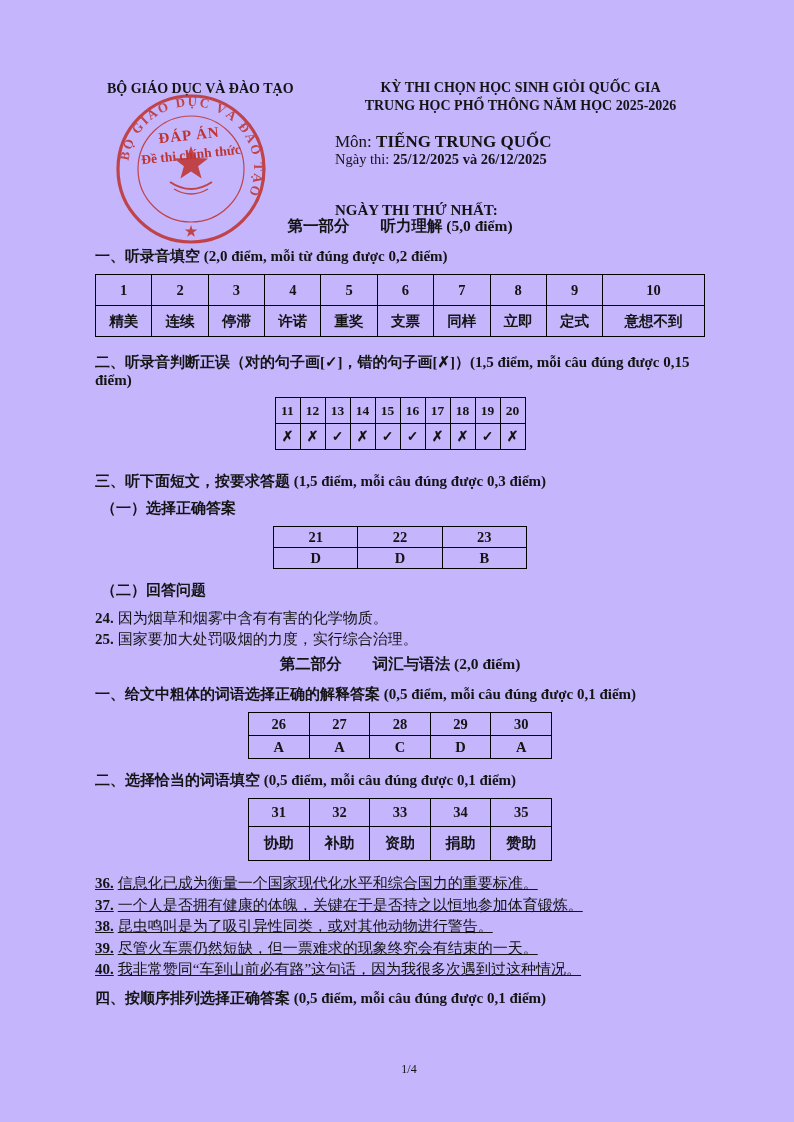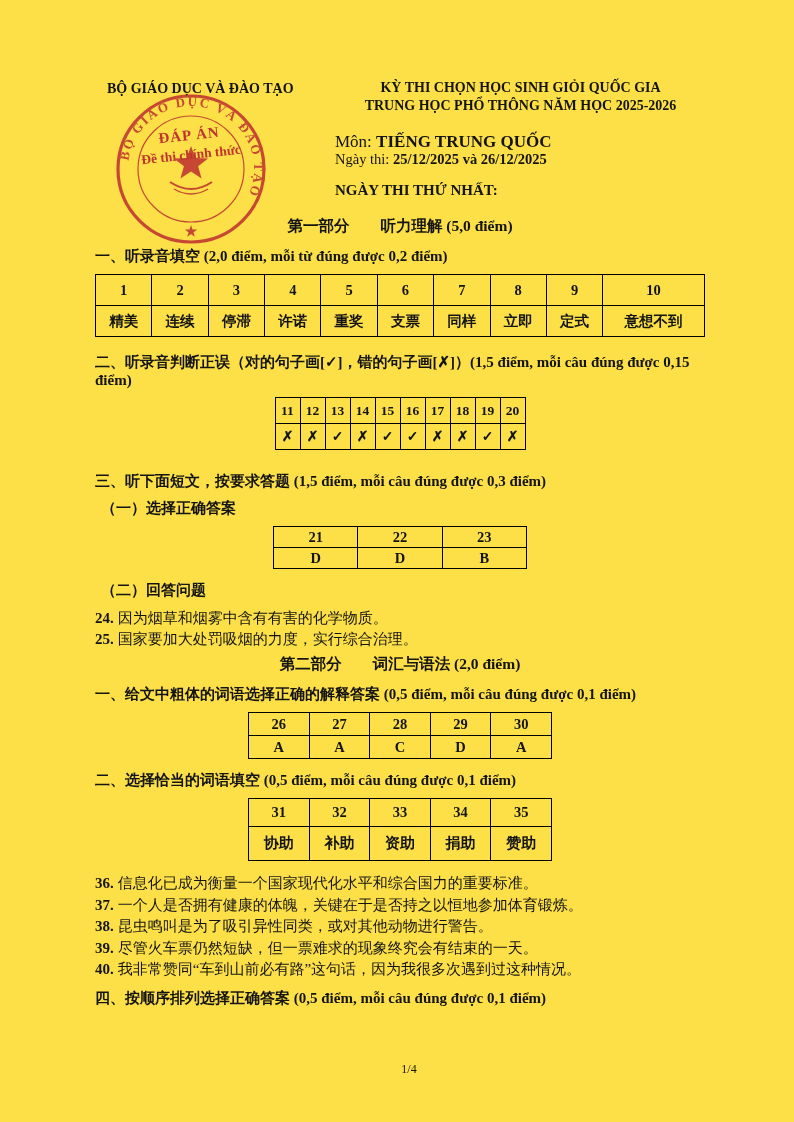--- a/index.html
+++ b/index.html
@@ -1,29 +1,29 @@
 <!DOCTYPE html>
 <html><head>
 <meta charset="utf-8">
 <style>
   * { margin:0; padding:0; box-sizing:border-box; }
   html,body { background:#e8e8e8; }
   body { font-family:"Liberation Serif","DejaVu Serif",serif; color:#141414; }
   .page {
     position:relative; width:794px; height:1122px; margin:0 auto;
-    background:#fde047; overflow:hidden;
+    background:#c4b5fd; overflow:hidden;
   }
   
   .org-name { position:absolute; left:107px; top:81px; font-size:14px; font-weight:bold; }
   .exam-title { position:absolute; left:318px; top:79px; width:405px; text-align:center;
                 font-size:14px; font-weight:bold; line-height:18px; }
   .subject-line { position:absolute; left:335px; top:132px; font-size:17px; }
   .subject-line b { font-weight:bold; }
   .date-line { position:absolute; left:335px; top:151px; font-size:14.5px; }
-  .day-heading { position:absolute; left:335px; top:182px; font-size:15px; font-weight:bold; }
+  .day-heading { position:absolute; left:335px; top:202px; font-size:15px; font-weight:bold; }
   
   .stamp { position:absolute; left:112px; top:90px; width:158px; height:158px; opacity:.88; }
   .stamp-overlay {
     position:absolute; left:95px; top:126px; width:190px; text-align:center;
     color:#bf3430; transform:rotate(-6deg); line-height:19px;
   }
   .stamp-overlay .l1 { font-size:15px; font-weight:bold; letter-spacing:1px; }
   .stamp-overlay .l2 { font-size:13.5px; font-weight:bold; }
   
   .content { position:absolute; left:95px; top:216px; width:610px; }
@@ -40,21 +40,21 @@
   .tbl-three { width:254px; margin:2px auto 12px auto; }
   .tbl-three td { height:21px; }
   .tbl-mid { width:304px; margin:2px auto 12px auto; }
   .tbl-mid td { height:23px; min-width:60px; }
   .tbl-words td { height:28px; }
   .tbl-words tr:nth-child(2) td { height:34px; font-size:15px; }
   .ans-line { font-size:15px; line-height:21px; }
   .ans-line .num { font-weight:bold; margin-right:4px; }
   .answers-block { margin-bottom:2px; }
   .sentences-block { margin:2px 0 8px 0; }
-  .sentences-block .ans-line { line-height:21.5px; }
+  .sentences-block .ans-line { line-height:21.5px;text-decoration:underline; }
   .footer { position:absolute; left:0; top:1062px; width:794px; text-align:center; font-size:12px;padding-left:24px; }
 </style>
 </head>
 <body>
 
 <div class="page">
 
   <div class="org-name">BỘ GIÁO DỤC VÀ ĐÀO TẠO</div>
   <div class="exam-title">
     <div>KỲ THI CHỌN HỌC SINH GIỎI QUỐC GIA</div>

